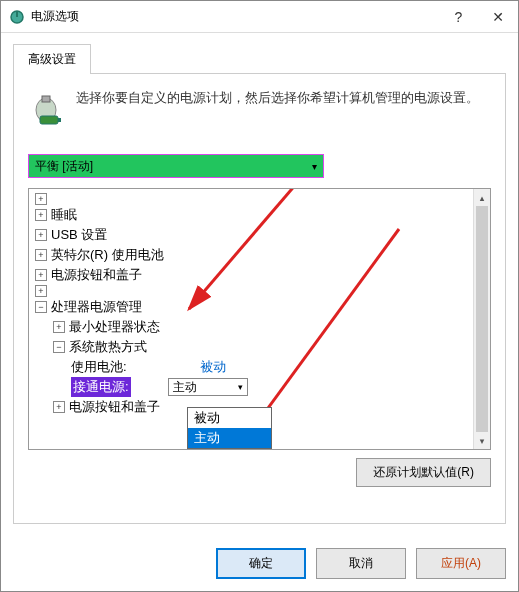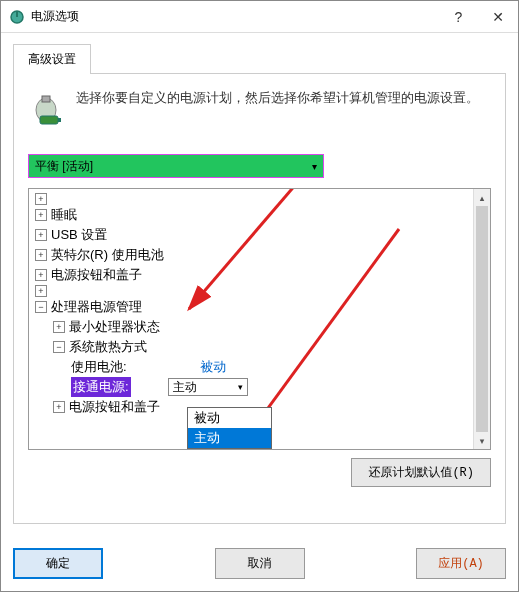--- a/index.html
+++ b/index.html
@@ -32,24 +32,24 @@
     .value-row .lbl { background: #6d28d9; color: #fff; padding: 0 2px; }
     .inline-select { border: 1px solid #888; background: #fff; display: inline-flex; align-items: center; height: 18px; width: 80px; padding: 0 4px; margin-left: 2px; font-size: 12px; position: relative; }
     .inline-select .chev { margin-left: auto; font-size: 9px; }
     .dropdown { position: absolute; left: 158px; top: 218px; width: 85px; border: 1px solid #666; background: #fff; z-index: 10; }
     .dropdown-item { padding: 1px 6px; font-size: 13px; }
     .dropdown-item.selected { background: #0078d7; color: #fff; }
     .scrollbar { position: absolute; right: 0; top: 0; bottom: 0; width: 17px; background: #f0f0f0; border-left: 1px solid #ddd; }
     .scroll-btn { height: 17px; display: flex; align-items: center; justify-content: center; font-size: 9px; color: #555; }
     .scroll-thumb { position: absolute; left: 2px; right: 2px; top: 17px; bottom: 17px; background: #ccc; }
     .restore-row { display: flex; justify-content: flex-end; margin-top: 8px; }
-    .btn { border: 1px solid #999; background: #e8e8e8; padding: 5px 16px; font-size: 12px; font-family: Liberation Mono, monospace; min-width: 90px; text-align: center; }
+    .btn { border: 1px solid #999; background: #e8e8e8; padding: 5px 16px; font-size: 12px; font-family: Liberation Sans, sans-serif; min-width: 90px; text-align: center; }
     .btn.primary { border: 2px solid #0078d7; background: #dbe9f7; }
     .btn.disabled { color: #c2410c; }
-    .footer { display: flex; justify-content: space-between; gap: 10px; padding: 12px; border-top: none; }
+    .footer { display: flex; justify-content: flex-end; gap: 10px; padding: 12px; border-top: none; }
     .arrow { position: absolute; pointer-events: none; }
   </style>
 </head>
 <body>
 
 <div class="window">
   <div class="titlebar">
     <span class="titlebar-icon">
       <svg viewBox="0 0 16 16">
           <circle cx="8" cy="8" r="6" fill="#4a9" stroke="#276" stroke-width="1.5"></circle>

